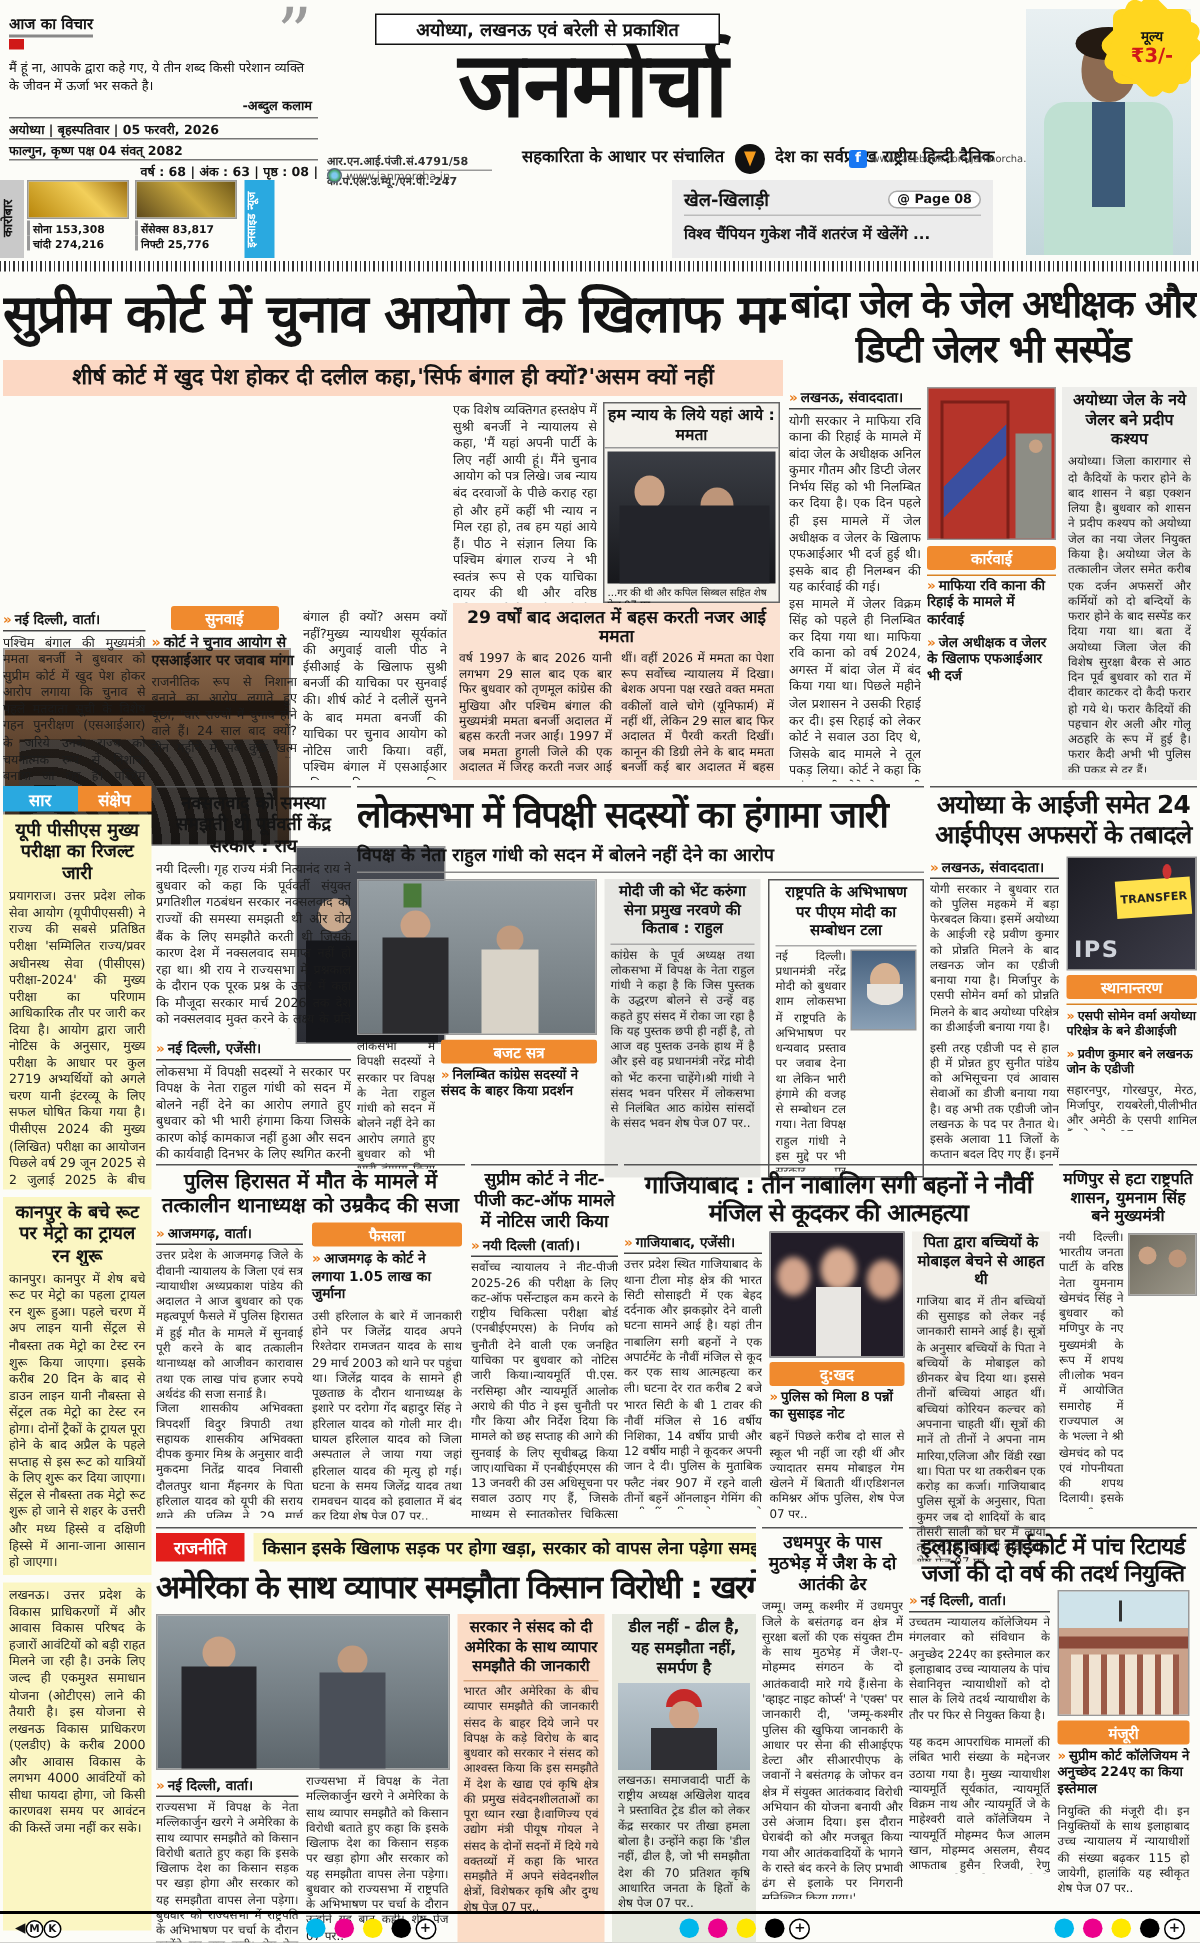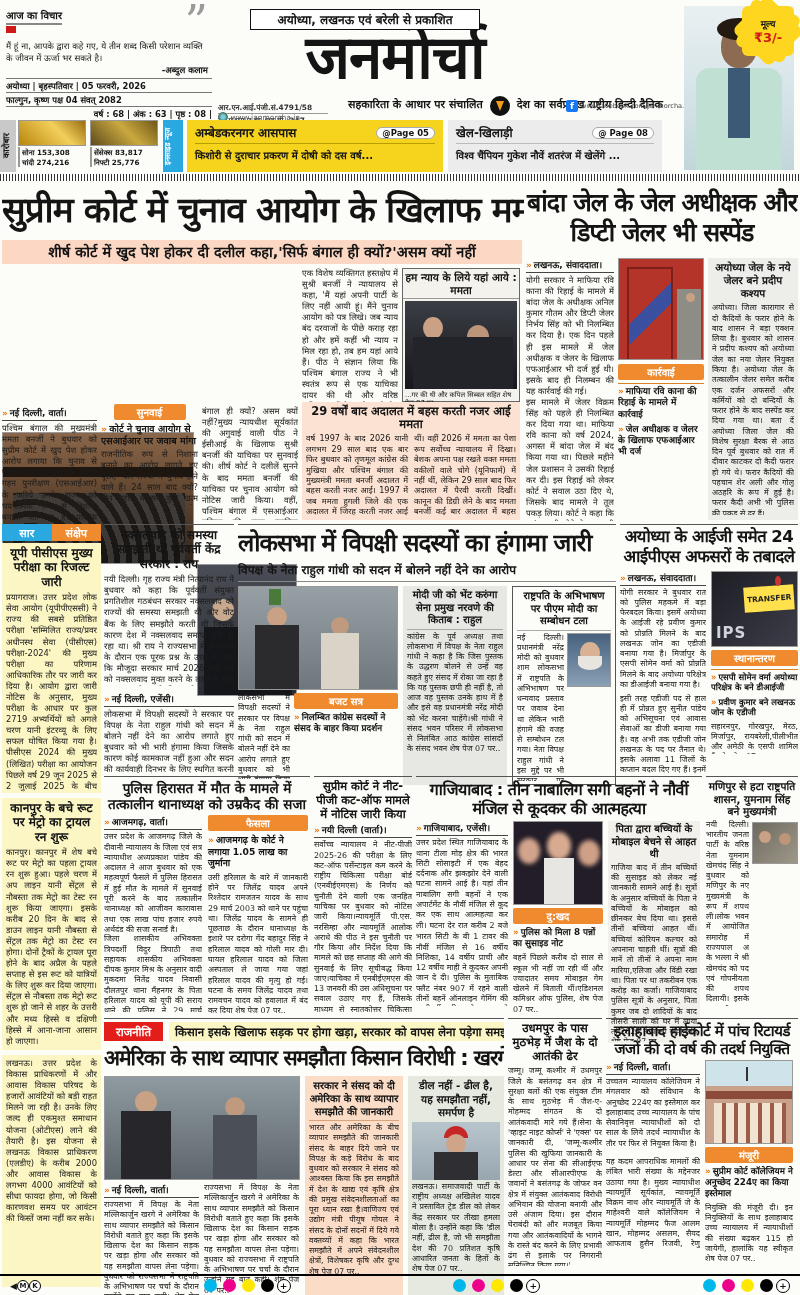--- a/index.html
+++ b/index.html
@@ -94,27 +94,20 @@
       <div style="font-size:7.2px;font-weight:bold;border-left:2px solid #999;padding-left:2px;margin-top:1px">सोना 153,308</div>
       <div style="font-size:7.2px;font-weight:bold;border-left:2px solid #999;padding-left:2px">चांदी 274,216</div>
     </div>
     <div style="width:68px">
       <div style="height:26px;background:linear-gradient(45deg,#5e4a1c,#caa93f 55%,#6e5718);border:1px solid #999"></div>
       <div style="font-size:7.2px;font-weight:bold;border-left:2px solid #999;padding-left:2px;margin-top:1px">सेंसेक्स 83,817</div>
       <div style="font-size:7.2px;font-weight:bold;border-left:2px solid #999;padding-left:2px">निफ्टी 25,776</div>
     </div>
   </div>
   <div class="abs vert" style="left:163px;top:120px;width:20px;height:52px;background:#2aa9e0;color:#fff;font-size:7.5px">इनसाइड न्यूज</div>
-  <div class="abs" style="left:187px;top:120px;width:256px;height:52px;background:#f6d31d;padding:4px 8px">
-    <div style="display:flex;justify-content:space-between;align-items:center;border-bottom:1px solid #b89f00;padding-bottom:2px">
-      <span style="font-size:12px;font-weight:bold">अम्बेडकरनगर आसपास</span>
-      <span class="chip">@Page 05</span>
-    </div>
-    <div style="font-size:10px;font-weight:bold;margin-top:4px">किशोरी से दुराचार प्रकरण में दोषी को दस वर्ष...</div>
-  </div>
   <div class="abs" style="left:448px;top:120px;width:214px;height:52px;background:#ececec;padding:4px 8px">
     <div style="display:flex;justify-content:space-between;align-items:center;border-bottom:1px solid #bbb;padding-bottom:2px">
       <span style="font-size:12px;font-weight:bold">खेल-खिलाड़ी</span>
       <span class="chip">@ Page 08</span>
     </div>
     <div style="font-size:10px;font-weight:bold;margin-top:4px">विश्व चैंपियन गुकेश नौवें शतरंज में खेलेंगे ...</div>
   </div>
 
   <div class="abs" style="left:0;top:174px;width:800px;height:7px;background:repeating-linear-gradient(90deg,#333 0 1px,#fff 1px 3px)"></div>
 

